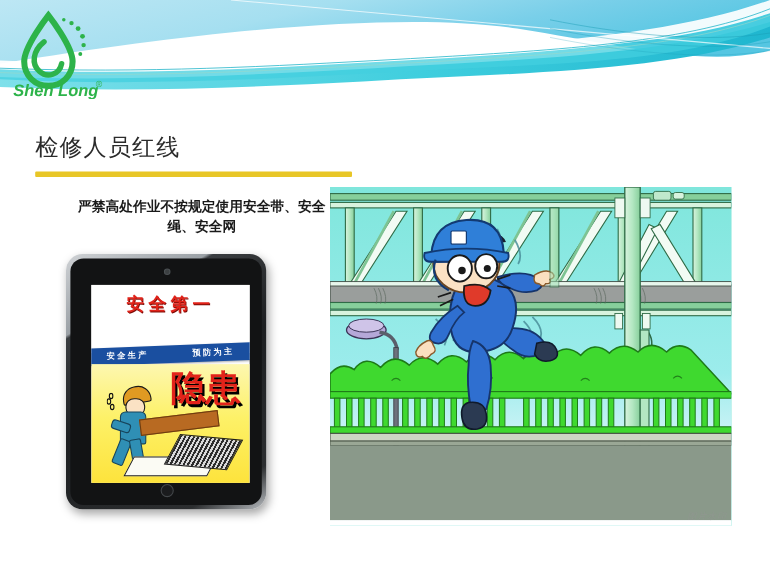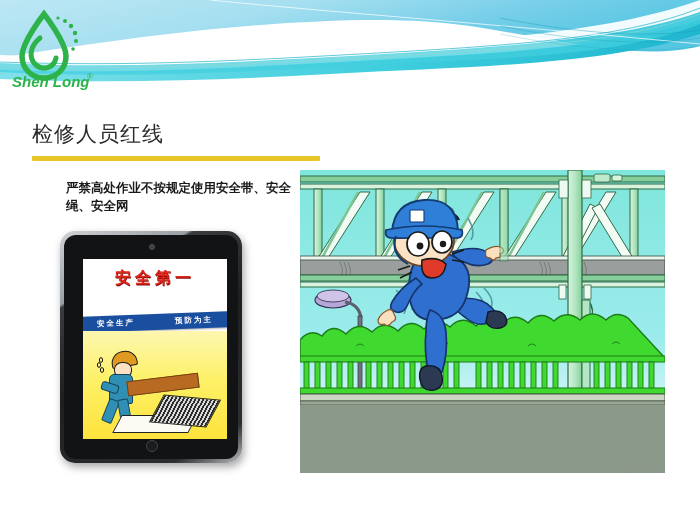--- a/index.html
+++ b/index.html
@@ -59,20 +59,21 @@
   
   .subtitle {
     position: absolute;
     left: 66px;
     top: 180px;
     width: 235px;
     font-size: 12.5px;
     font-weight: bold;
     line-height: 1.42;
     color: #1a1a1a;
+    text-align: center;
   }
 
   
   .tablet {
     position: absolute;
     left: 60px;
     top: 231px;
     width: 182px;
     height: 232px;
     border-radius: 15px;
@@ -367,20 +368,21 @@
           </svg>
           <div class="pw-helmet"></div>
           <div class="pw-head"></div>
           <div class="pw-body"></div>
           <div class="pw-arm"></div>
           <div class="pw-leg-a"></div>
           <div class="pw-leg-b"></div>
           <div class="poster-bar"></div>
           <div class="poster-plank"></div>
           <div class="poster-grate"></div>
+          <div class="poster-hazard">隐患</div>
         </div>
       </div>
     </div>
   </div>
 
   <div class="illus">
     <svg width="365" height="308" viewBox="0 0 365 308" xmlns="http://www.w3.org/2000/svg">
       <defs>
         <linearGradient id="skyBg" x1="0" y1="0" x2="0" y2="1">
           <stop offset="0%" stop-color="#7fe6dc"></stop>

